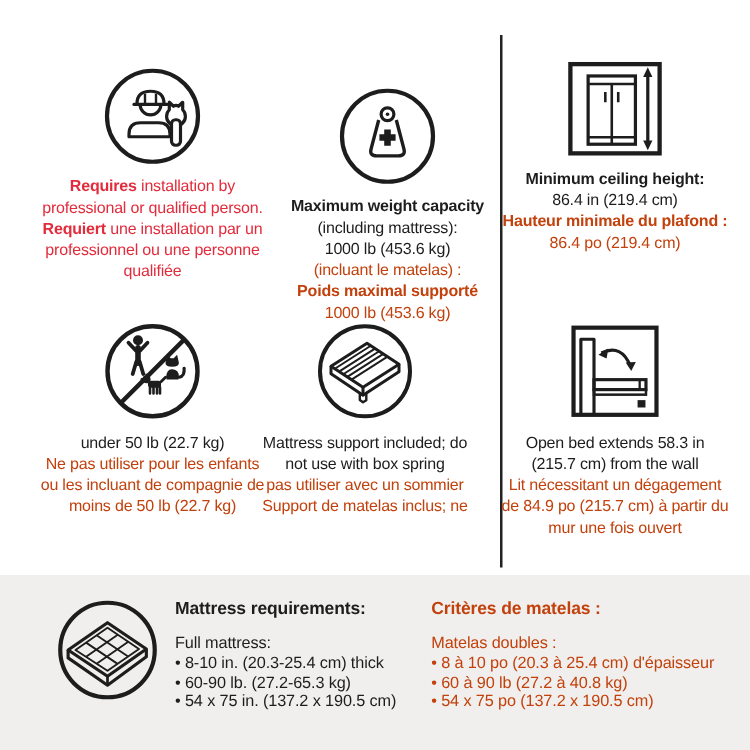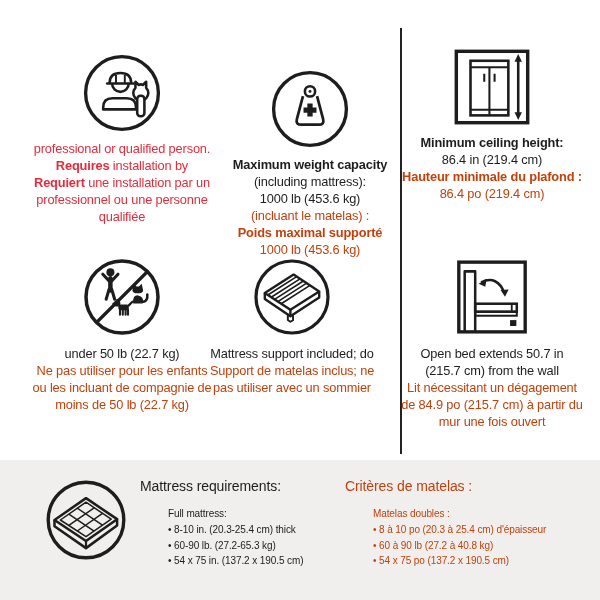--- a/index.html
+++ b/index.html
@@ -18,22 +18,22 @@
   .line{white-space:nowrap;}
   .b{font-weight:bold;}
   .gray{color:#c2410c;}
   .red{color:#e32b3c;}
   .divider{position:absolute;left:400px;top:28px;width:1.5px;height:426px;background:#222222;}
   .bottom-panel{position:absolute;left:0;top:460px;width:600px;height:140px;background:#f0efed;}
   .bp-icon{position:absolute;left:44px;top:478px;}
   .bp-block{position:absolute;top:477px;}
   .bp-en{left:140px;width:200px;}
   .bp-fr{left:345px;width:250px;}
-  .bp-title{font-weight:normal;font-size:14px;line-height:18px;margin-bottom:11px;letter-spacing:-0.1px;}
-  .bp-line{font-size:10px;line-height:15.8px;letter-spacing:-0.1px;margin-left:28px;}
+  .bp-title{font-weight:bold;font-size:14px;line-height:18px;margin-bottom:11px;letter-spacing:-0.1px;}
+  .bp-line{font-size:13px;line-height:15.8px;letter-spacing:-0.1px;}
   .bullet::before{content:"• ";}
   svg{display:block;}
   svg *{stroke:#1d1d1d;}
   svg .fil{fill:#1d1d1d;stroke:none;}
   svg .nf{fill:none;}
   svg .wf{fill:#ffffff;}
 </style>
 </head>
 <body>
 
@@ -46,22 +46,22 @@
       <path class="nf" d="M26.5 70.5 V68 Q26.5 56.5 38 56.5 H56 Q67.5 56.5 67.5 68 V70.5 Z" stroke-width="3.2" stroke-linejoin="round"></path>
       <path class="nf" d="M34.5 37.5 Q34.5 25 48 25 Q61.5 25 61.5 37.5" stroke-width="3.2"></path>
       <path class="nf" d="M31.5 38.2 H64.5" stroke-width="3.2" stroke-linecap="round"></path>
       <path class="nf" d="M42.5 27.6 V37.5 M53.5 27.6 V37.5" stroke-width="2.4"></path>
       <path class="nf" d="M37.6 38.2 A10.4 10.4 0 0 0 58.4 38.2" stroke-width="3.2"></path>
       <path class="wf" d="M66.8 36 V43.5 A9.4 9.4 0 1 0 80.2 43.5 V36 L76 40 A4.6 4.6 0 0 0 71 40 Z" stroke-width="3.2" stroke-linejoin="round"></path>
       <rect class="wf" x="69" y="53.5" width="9" height="25.5" rx="4" stroke-width="3.2"></rect>
     </svg>
   </div>
   <div class="txt red">
+    <div class="line"><span class="b">Requires</span><span> installation by</span></div>
     <div class="line">professional or qualified person.</div>
-    <div class="line"><span class="b">Requires</span><span> installation by</span></div>
     <div class="line"><span class="b">Requiert</span><span> une installation par un</span></div>
     <div class="line">professionnel ou une personne</div>
     <div class="line">qualifiée</div>
   </div>
 </section>
 
 <section class="cell r1" style="left:218px;top:62px;width:184px;">
   <div class="icon-wrap">
     <svg width="80" height="80" viewBox="0 0 100 100">
       <circle class="nf" cx="50" cy="50" r="45.5" stroke-width="4.2"></circle>
@@ -137,41 +137,42 @@
       <circle class="nf" cx="50" cy="50" r="45" stroke-width="4"></circle>
       <path class="nf" d="M16 45 L52 22 L84 43 L48 66 Z" stroke-width="3" stroke-linejoin="round"></path>
       <path class="nf" d="M19.8 47.5 L55.8 24.5 M24 50.3 L60 27.3 M28.2 53 L64.2 30 M32.3 55.7 L68.3 32.7 M36.5 58.4 L72.5 35.4" stroke-width="2"></path>
       <path class="nf" d="M16 45 V52.5 L48 74 L84 50.5 V43" stroke-width="3" stroke-linejoin="round"></path>
       <path class="nf" d="M48 66 V74" stroke-width="3"></path>
       <path class="nf" d="M44.8 70.8 V78.8 L48 81 L51.3 79 V72.8" stroke-width="2.4" stroke-linejoin="round"></path>
     </svg>
   </div>
   <div class="txt">
     <div class="line">Mattress support included; do</div>
+    <div class="line">not use with box spring</div>
+    <div class="line gray">pas utiliser avec un sommier</div>
     <div class="line gray">Support de matelas inclus; ne</div>
-    <div class="line gray">pas utiliser avec un sommier</div>
   </div>
 </section>
 
 <section class="cell r2" style="left:402px;top:248px;width:180px;">
   <div class="icon-wrap">
     <svg width="84" height="84" viewBox="0 0 100 100">
       <rect class="nf" x="10.5" y="8.5" width="79" height="83" stroke-width="4"></rect>
       <path class="nf" d="M17.5 91 V19.5 H30 V91" stroke-width="3" stroke-linejoin="round"></path>
       <rect class="nf" x="30" y="58" width="49.5" height="9.5" stroke-width="3"></rect>
       <path class="nf" d="M73.5 58 V67.5" stroke-width="2.2"></path>
       <rect class="nf" x="30" y="67.5" width="49.5" height="4.8" stroke-width="2.4"></rect>
       <rect class="fil" x="71.5" y="77.5" width="7.5" height="7"></rect>
       <path class="nf" d="M37 32.5 Q56.5 23.5 64.8 45.5" stroke-width="3"></path>
       <polygon class="fil" points="34.2,34.2 43.6,28.4 42,37.8"></polygon>
       <polygon class="fil" points="65.5,49.8 60.2,41.6 69.8,41.2"></polygon>
     </svg>
   </div>
   <div class="txt">
-    <div class="line">Open bed extends 50.7 in</div>
+    <div class="line">Open bed extends 58.3 in</div>
     <div class="line">(215.7 cm) from the wall</div>
     <div class="line gray">Lit nécessitant un dégagement</div>
     <div class="line gray">de 84.9 po (215.7 cm) à partir du</div>
     <div class="line gray">mur une fois ouvert</div>
   </div>
 </section>
 
 <div class="bottom-panel"></div>
 
 <div class="bp-icon">

